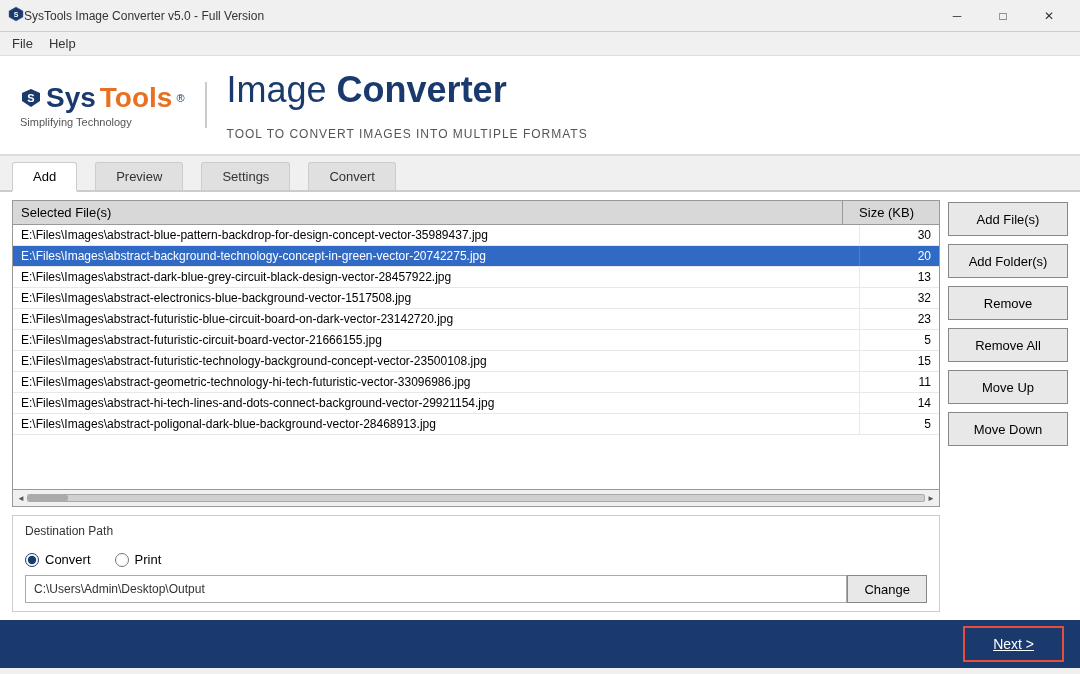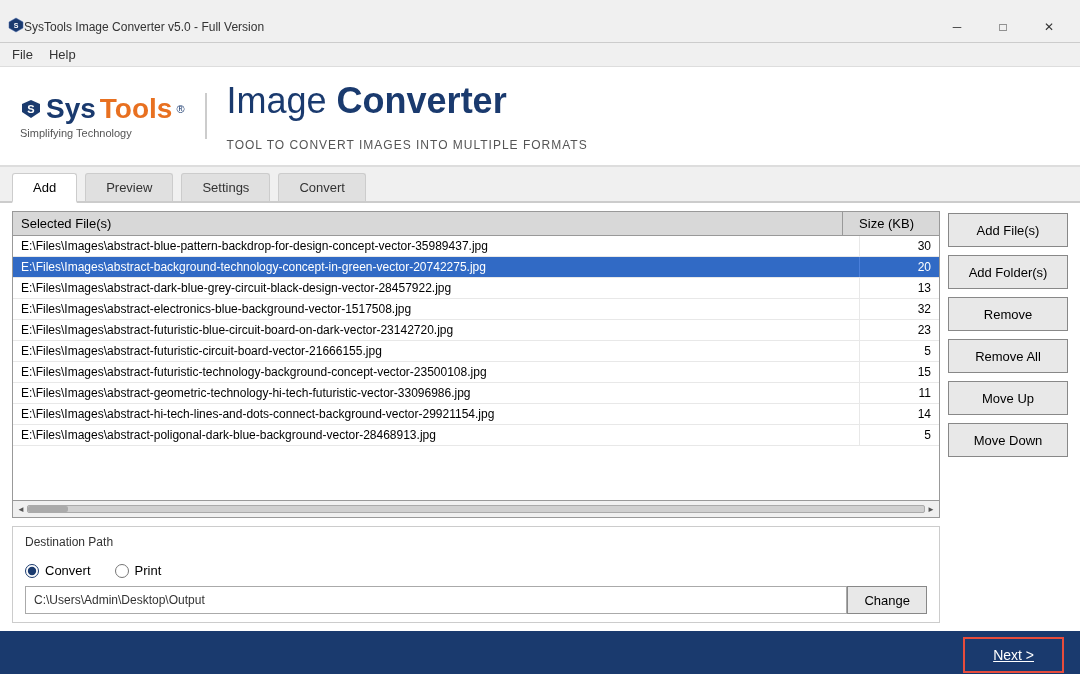--- a/index.html
+++ b/index.html
@@ -7,21 +7,20 @@
 
     
     .title-bar {
       background: #f0f0f0;
       height: 32px;
       display: flex;
       align-items: center;
       padding: 0 8px;
       border-bottom: 1px solid #ccc;
       user-select: none;
-      margin-top: 11px;
     }
     .title-bar-title { font-size: 12px; color: #333; flex: 1; }
     .title-bar-controls { display: flex; gap: 0; }
     .title-bar-btn {
       width: 46px; height: 32px; border: none; background: transparent;
       cursor: pointer; font-size: 12px; color: #333; display: flex; align-items: center; justify-content: center;
     }
 
     
     .menu-bar {
@@ -64,21 +63,21 @@
     .app-title-main { font-size: 36px; color: #1a3a6e; font-weight: normal; }
     .app-title-sub { font-size: 12px; color: #555; letter-spacing: 1px; margin-top: 16px; }
 
     
     .tabs {
       background: #f0f0f0;
       display: flex;
       align-items: flex-end;
       padding: 6px 12px 0;
       border-bottom: 2px solid #ccc;
-      gap: 8px;
+      gap: 18px;
     }
     .tab {
       padding: 6px 20px;
       border: 1px solid #ccc;
       border-bottom: none;
       background: #e0e0e0;
       cursor: pointer;
       font-size: 13px;
       color: #333;
       border-radius: 3px 3px 0 0;

